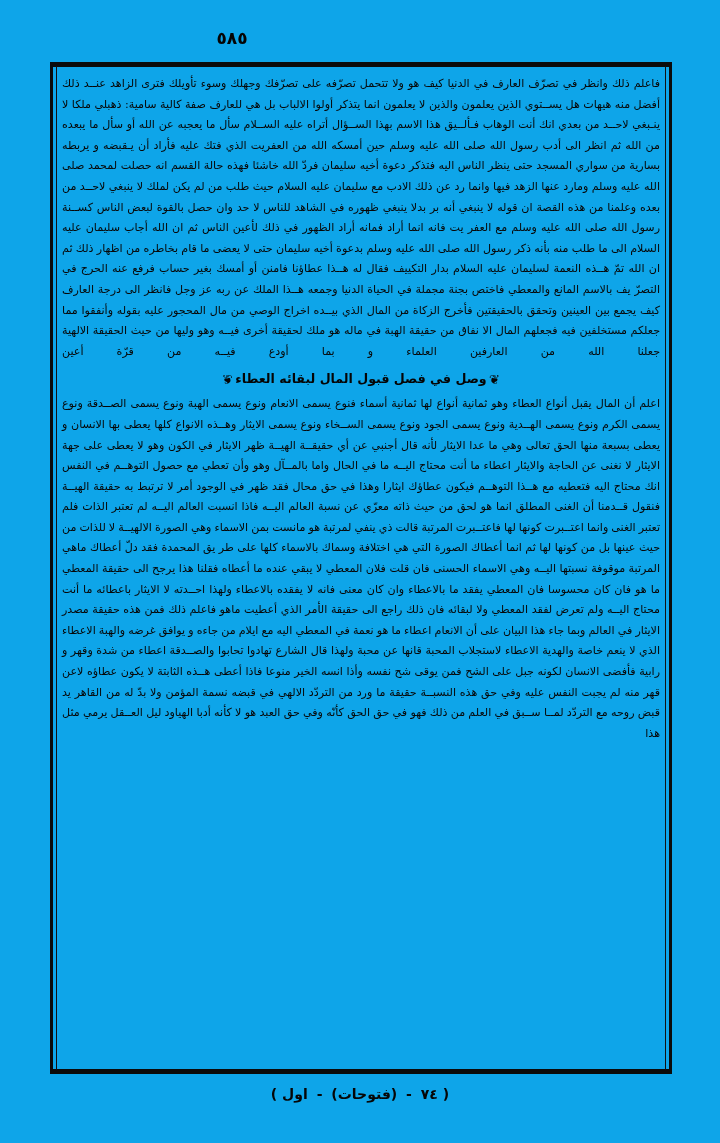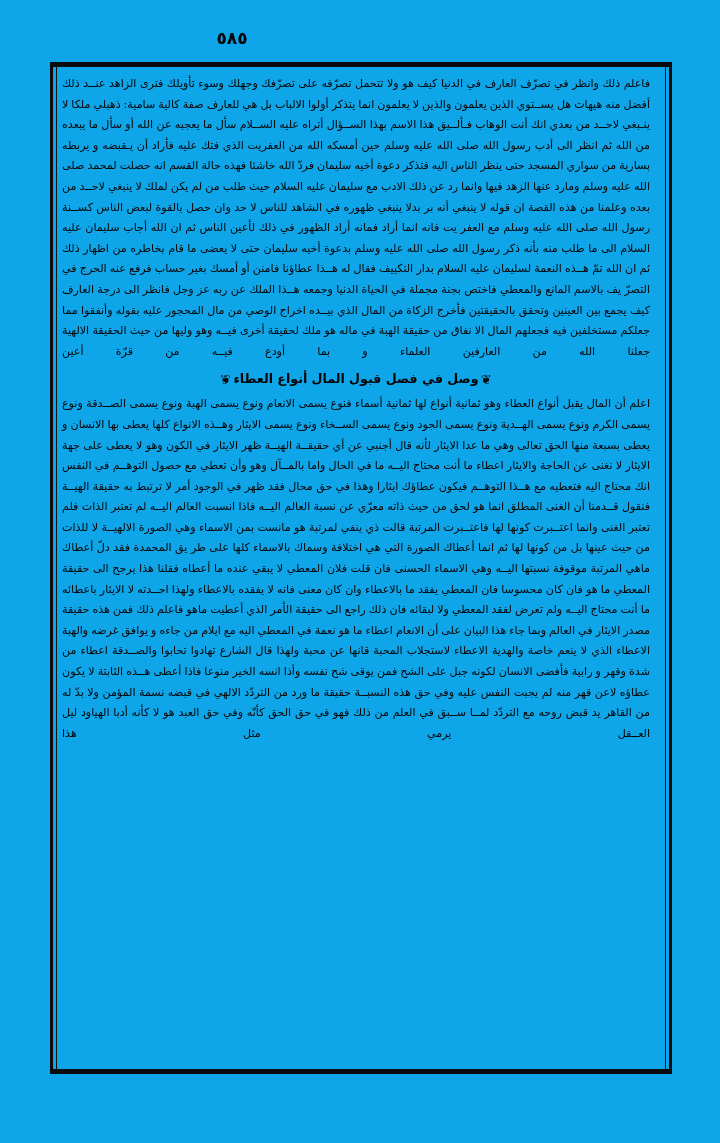--- a/index.html
+++ b/index.html
@@ -59,21 +59,21 @@
     bottom: -1px;
     width: 1px;
     background: #111;
   }
   #frame::before { right: 3px; }
   #frame::after  { left: 3px; }
 
   #frame-inner {
     position: absolute;
     inset: 0;
-    padding: 6px 19px 4px 9px;
+    padding: 6px 9px 4px 9px;
     box-sizing: border-box;
     overflow: hidden;
     border-radius: 6px;
   }
 
   
   .body-text {
     font-family: "DejaVu Sans", sans-serif;
     font-size: 11.1px;
     line-height: 20.6px;
@@ -135,22 +135,31 @@
 <div id="page">
 
   <div id="page-number">٥٨٥</div>
 
   <div id="frame">
     <div id="frame-inner">
 
       <p class="body-text first">فاعلم ذلك وانظر في تصرّف العارف في الدنيا كيف هو ولا تتحمل تصرّفه على تصرّفك وجهلك وسوء تأويلك فترى الزاهد عنــد ذلك أفضل منه هيهات هل يســتوي الذين يعلمون والذين لا يعلمون انما يتذكر أولوا الالباب بل هي للعارف صفة كالية سامية: ذهبلي ملكا لا ينـبغي لاحــد من بعدي انك أنت الوهاب فـألــيق هذا الاسم بهذا الســؤال أتراه عليه الســلام سأل ما يعجبه عن الله أو سأل ما يبعده من الله ثم انظر الى أدب رسول الله صلى الله عليه وسلم حين أمسكه الله من العفريت الذي فتك عليه فأراد أن يـقبضه و يربطه بسارية من سواري المسجد حتى ينظر الناس اليه فتذكر دعوة أخيه سليمان فردّ الله خاشئا فهذه حالة القسم انه حصلت لمحمد صلى الله عليه وسلم ومارد عنها الزهد فيها وانما رد عن ذلك الادب مع سليمان عليه السلام حيث طلب من لم يكن لملك لا ينبغي لاحــد من بعده وعلمنا من هذه القصة ان قوله لا ينبغي أنه بر بدلا ينبغي ظهوره في الشاهد للناس لا حد وان حصل بالقوة لبعض الناس كســنة رسول الله صلى الله عليه وسلم مع العفر يت فانه انما أراد فمانه أراد الظهور في ذلك لأعين الناس ثم ان الله أجاب سليمان عليه السلام الى ما طلب منه بأنه ذكر رسول الله صلى الله عليه وسلم بدعوة أخيه سليمان حتى لا يعضى ما قام بخاطره من اظهار ذلك ثم ان الله تمّ هــذه النعمة لسليمان عليه السلام بدار التكييف فقال له هــذا عطاؤنا فامنن أو أمسك بغير حساب فرفع عنه الحرج في التصرّ يف بالاسم المانع والمعطي فاختص بجنة مجملة في الحياة الدنيا وجمعه هــذا الملك عن ربه عز وجل فانظر الى درجة العارف كيف يجمع بين العينين وتحقق بالحقيقتين فأخرج الزكاة من المال الذي بيــده اخراج الوصي من مال المحجور عليه بقوله وأنفقوا مما جعلكم مستخلفين فيه فجعلهم المال الا نفاق من حقيقة الهبة في ماله هو ملك لحقيقة أخرى فيــه وهو وليها من حيث الحقيقة الالهية جعلنا الله من العارفين العلماء و بما أودع فيــه من قرّة أعين</p>
 
       <div class="section-heading">
-        <span class="orn right">❦</span><span>وصل في فصل قبول المال أنواع العطاء</span><span class="orn left">❦</span>
+        <span class="orn right">❦</span><span>وصل في فصل قبول المال لبقائه العطاء</span><span class="orn left">❦</span>
       </div>
 
       <p class="body-text second">اعلم أن المال يقبل أنواع العطاء وهو ثمانية أنواع لها ثمانية أسماء فنوع يسمى الانعام ونوع يسمى الهبة ونوع يسمى الصــدقة ونوع يسمى الكرم ونوع يسمى الهــدية ونوع يسمى الجود ونوع يسمى الســخاء ونوع يسمى الايثار وهــذه الانواع كلها يعطى بها الانسان و يعطى بسبعة منها الحق تعالى وهي ما عدا الايثار لأنه قال أجنبي عن أي حقيقــة الهيــة ظهر الايثار في الكون وهو لا يعطى على جهة الايثار لا نغنى عن الحاجة والايثار اعطاء ما أنت محتاج اليــه ما في الحال واما بالمــآل وهو وأن تعطي مع حصول التوهــم في النفس انك محتاج اليه فتعطيه مع هــذا التوهــم فيكون عطاؤك ايثارا وهذا في حق محال فقد ظهر في الوجود أمر لا ترتبط به حقيقة الهيــة فنقول قــدمنا أن الغنى المطلق انما هو لحق من حيث ذاته معرّي عن نسبة العالم اليــه فاذا انسبت العالم اليــه لم تعتبر الذات فلم تعتبر الغنى وانما اعتــبرت كونها لها فاعتــبرت المرتبة قالت ذي ينفي لمرتبة هو مانست بمن الاسماء وهي الصورة الالهيــة لا للذات من حيث عينها بل من كونها لها ثم انما أعطاك الصورة التي هي اختلافة وسماك بالاسماء كلها على طر يق المحمدة فقد دلّ أعطاك ماهي المرتبة موقوفة نسبتها اليــه وهي الاسماء الحسنى فان قلت فلان المعطي لا يبقي عنده ما أعطاه فقلنا هذا يرجح الى حقيقة المعطي ما هو فان كان محسوسا فان المعطي يفقد ما بالاعطاء وان كان معنى فانه لا يفقده بالاعطاء ولهذا احــدته لا الايثار باعطائه ما أنت محتاج اليــه ولم تعرض لفقد المعطي ولا لبقائه فان ذلك راجع الى حقيقة الأمر الذي أعطيت ماهو فاعلم ذلك فمن هذه حقيقة مصدر الايثار في العالم وبما جاء هذا البيان على أن الانعام اعطاء ما هو نعمة في المعطي اليه مع ايلام من جاءه و يوافق غرضه والهبة الاعطاء الذي لا ينعم خاصة والهدية الاعطاء لاستجلاب المحبة قانها عن محبة ولهذا قال الشارع تهادوا تحابوا والصــدقة اعطاء من شدة وقهر و رابية فأفضى الانسان لكونه جبل على الشح فمن يوقى شح نفسه وأذا انسه الخير منوعا فاذا أعطى هــذه الثابتة لا يكون عطاؤه لاعن قهر منه لم يجبت النفس عليه وفي حق هذه النسبــة حقيقة ما ورد من التردّد الالهي في قبضه نسمة المؤمن ولا بدّ له من القاهر يد قبض روحه مع التردّد لمــا ســبق في العلم من ذلك فهو في حق الحق كأنّه وفي حق العبد هو لا كأنه أدبا الهياود ليل العــقل يرمي مثل هذا</p>
 
     </div>
   </div>
 
+  <div id="footer">
+    <span>(</span>
+    <span>٧٤</span>
+    <span class="sep">-</span>
+    <span>(</span><span>فتوحات</span><span>)</span>
+    <span class="sep">-</span>
+    <span>اول</span>
+    <span>)</span>
+  </div>
 
 </div>
 
 </body></html>

